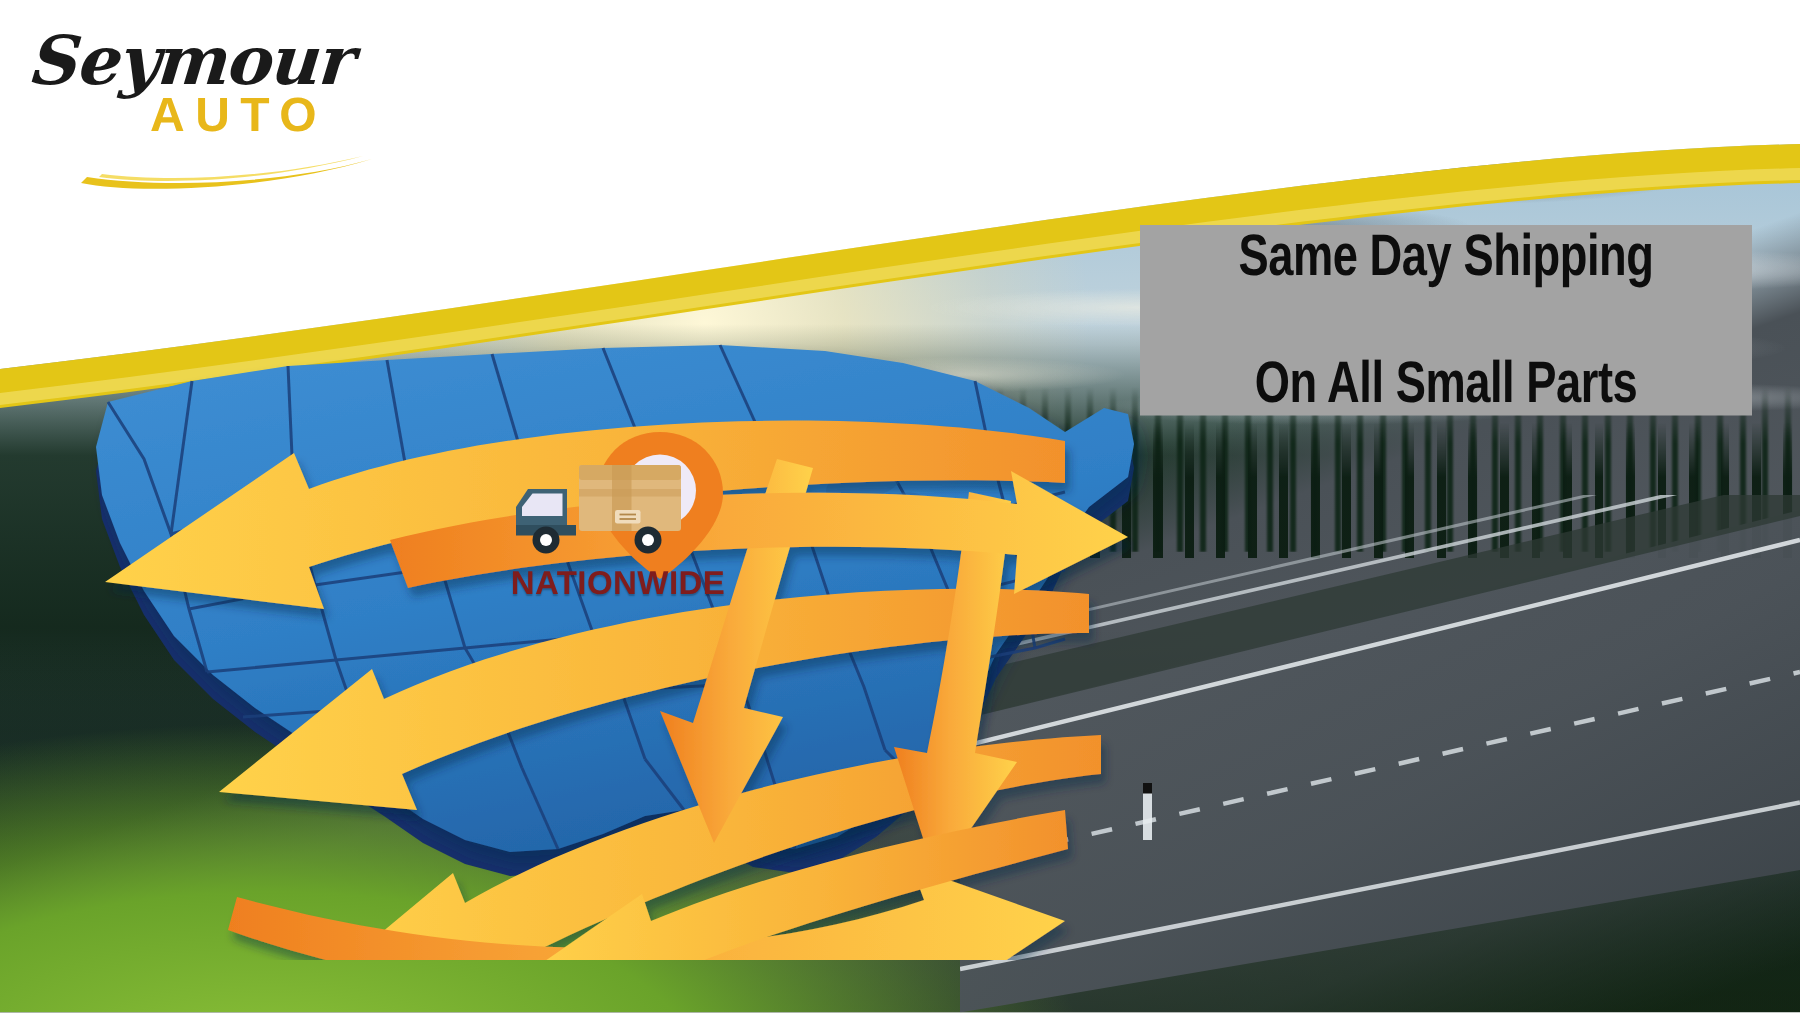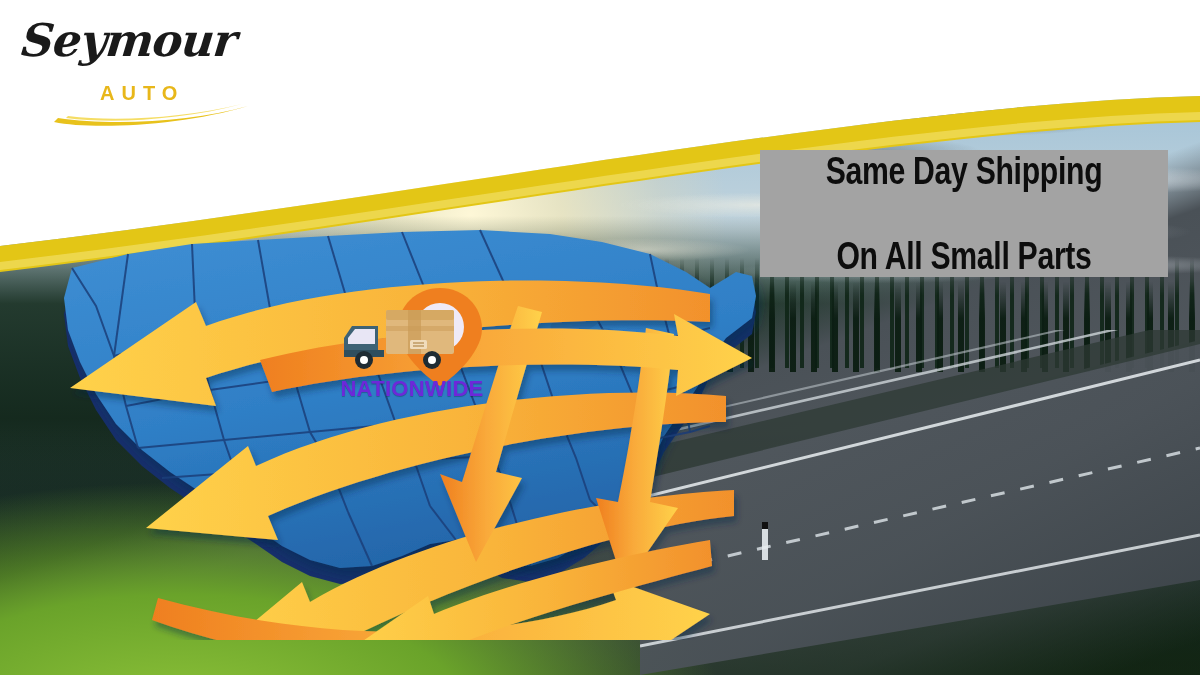--- a/index.html
+++ b/index.html
@@ -71,34 +71,34 @@
 
   
   .white-wedge{position:absolute;left:0;top:0;width:1200px;height:300px;}
   .logo-block{position:absolute;left:22px;top:18px;width:240px;height:110px;}
   .logo-script{
     font-family:"DejaVu Serif", serif;font-style:italic;font-weight:700;
     font-size:45px;color:#1a1a1a;letter-spacing:-1px;line-height:1;
     transform:skewX(-6deg);
   }
   .logo-auto{
-    position:absolute;left:78px;top:64px;
+    position:absolute;left:78px;top:40px;
     font-family:"Liberation Sans", sans-serif;font-weight:700;
-    font-size:20px;color:#e8b71a;letter-spacing:7px;
+    font-size:32px;color:#e8b71a;letter-spacing:7px;
   }
   .logo-swoosh{position:absolute;left:30px;top:78px;width:200px;height:34px;}
 
   
   .map-wrap{position:absolute;left:10px;top:210px;width:800px;height:430px;}
 
   
   .badge{position:absolute;left:322px;top:282px;width:180px;height:170px;}
   .badge-text{
     position:absolute;left:0;top:96px;width:180px;text-align:center;
-    font-family:"Liberation Sans", sans-serif;font-weight:700;color:#6d28d9;
+    font-family:"Liberation Sans", sans-serif;font-weight:700;color:#7f1d1d;
     line-height:1.04;text-shadow:0 1px 1px rgba(0,0,0,.25);
   }
   .badge-text .l1{font-size:22px;letter-spacing:.3px;display:block;}
   .badge-text .l2{font-size:28px;letter-spacing:.5px;display:block;}
 
   
   .claim{
     position:absolute;background:#a3a3a3;
     display:flex;align-items:center;justify-content:center;
     text-align:center;

